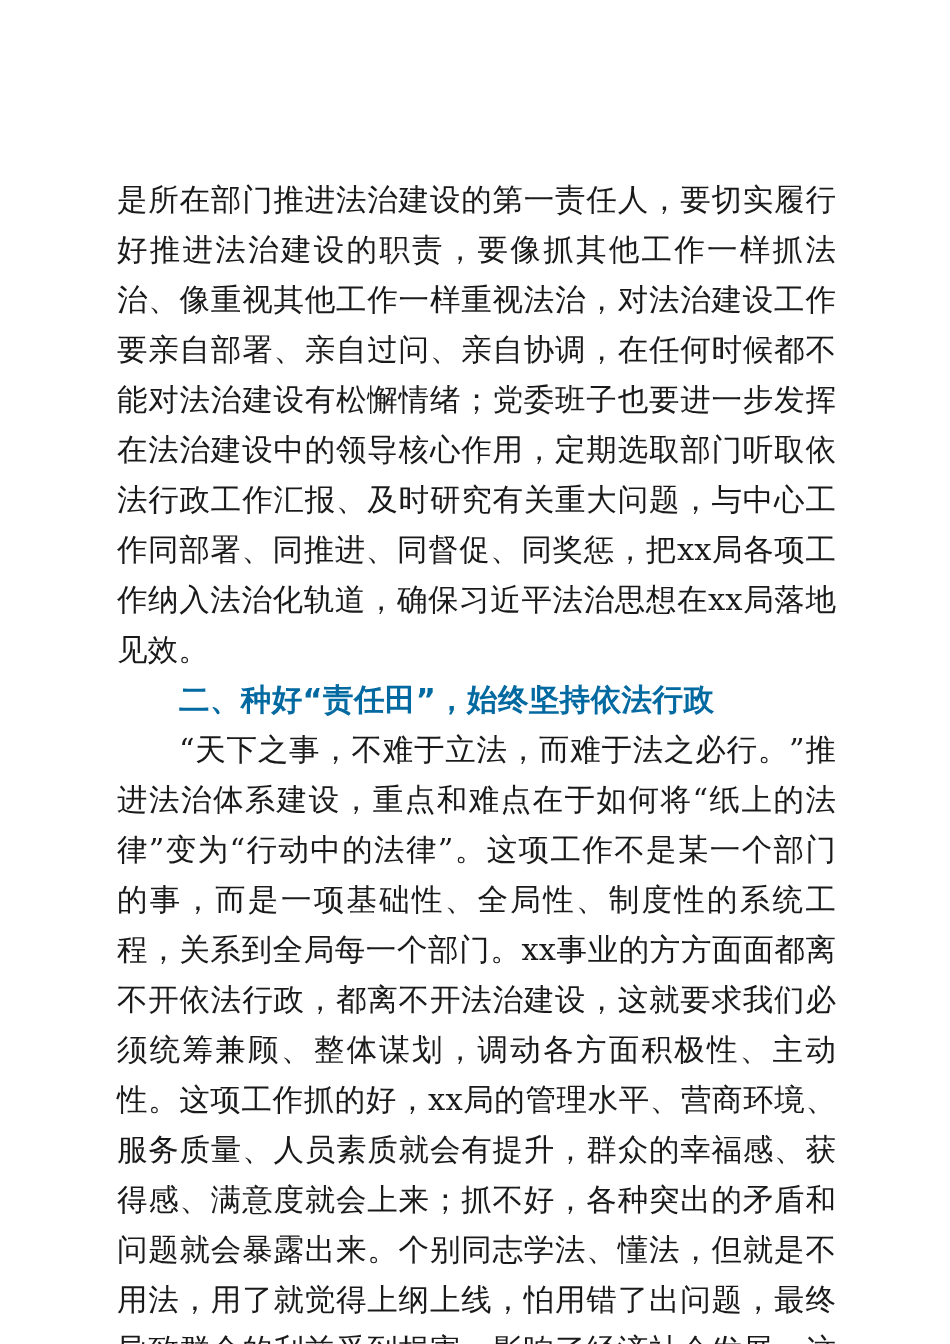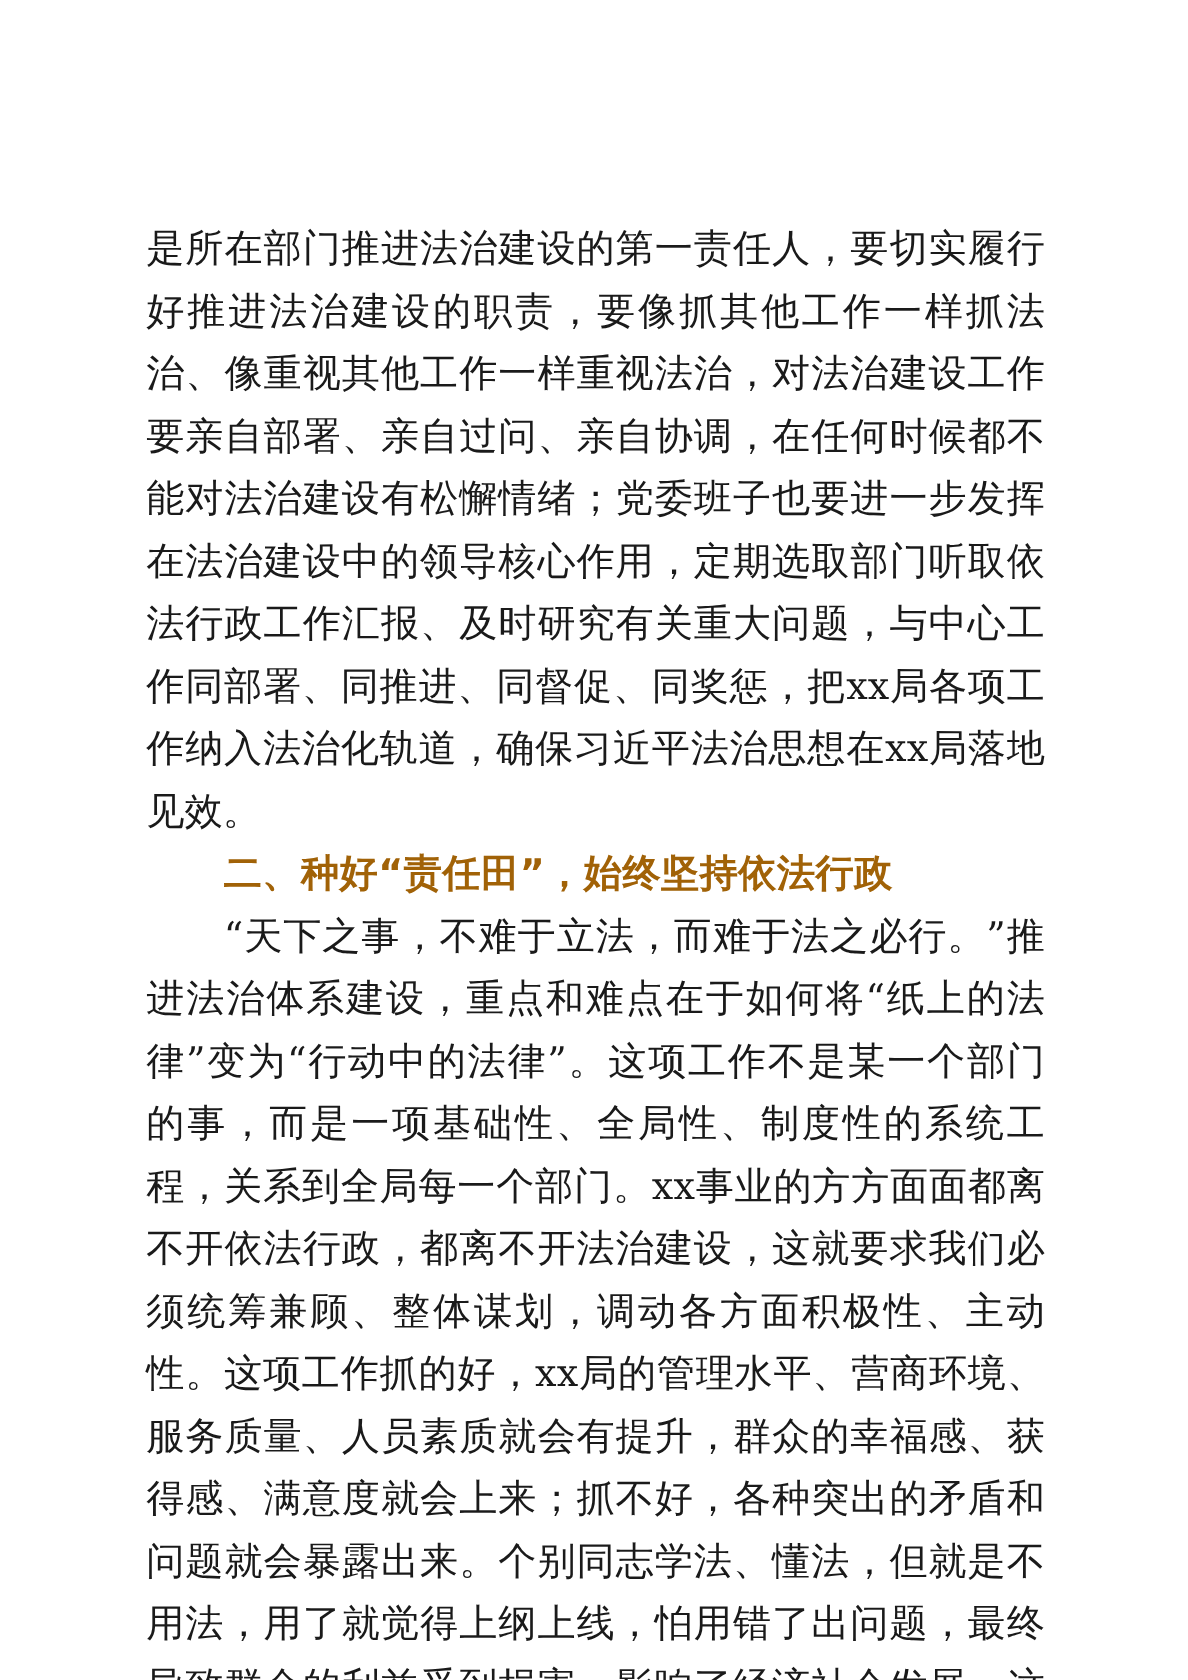--- a/index.html
+++ b/index.html
@@ -47,21 +47,21 @@
   }
 
   .para.continued {
     text-indent: 0;
   }
 
   .heading {
     margin: 0;
     font-size: 30.5px;
     line-height: 50px;
-    color: #a16207;
+    color: #0369a1;
     font-weight: bold;
     text-indent: 62px;
     text-align: left;
     letter-spacing: 0.4px;
     font-family: "DejaVu Sans", "Liberation Sans", sans-serif;
   }
 </style>
 </head>
 <body>
 

